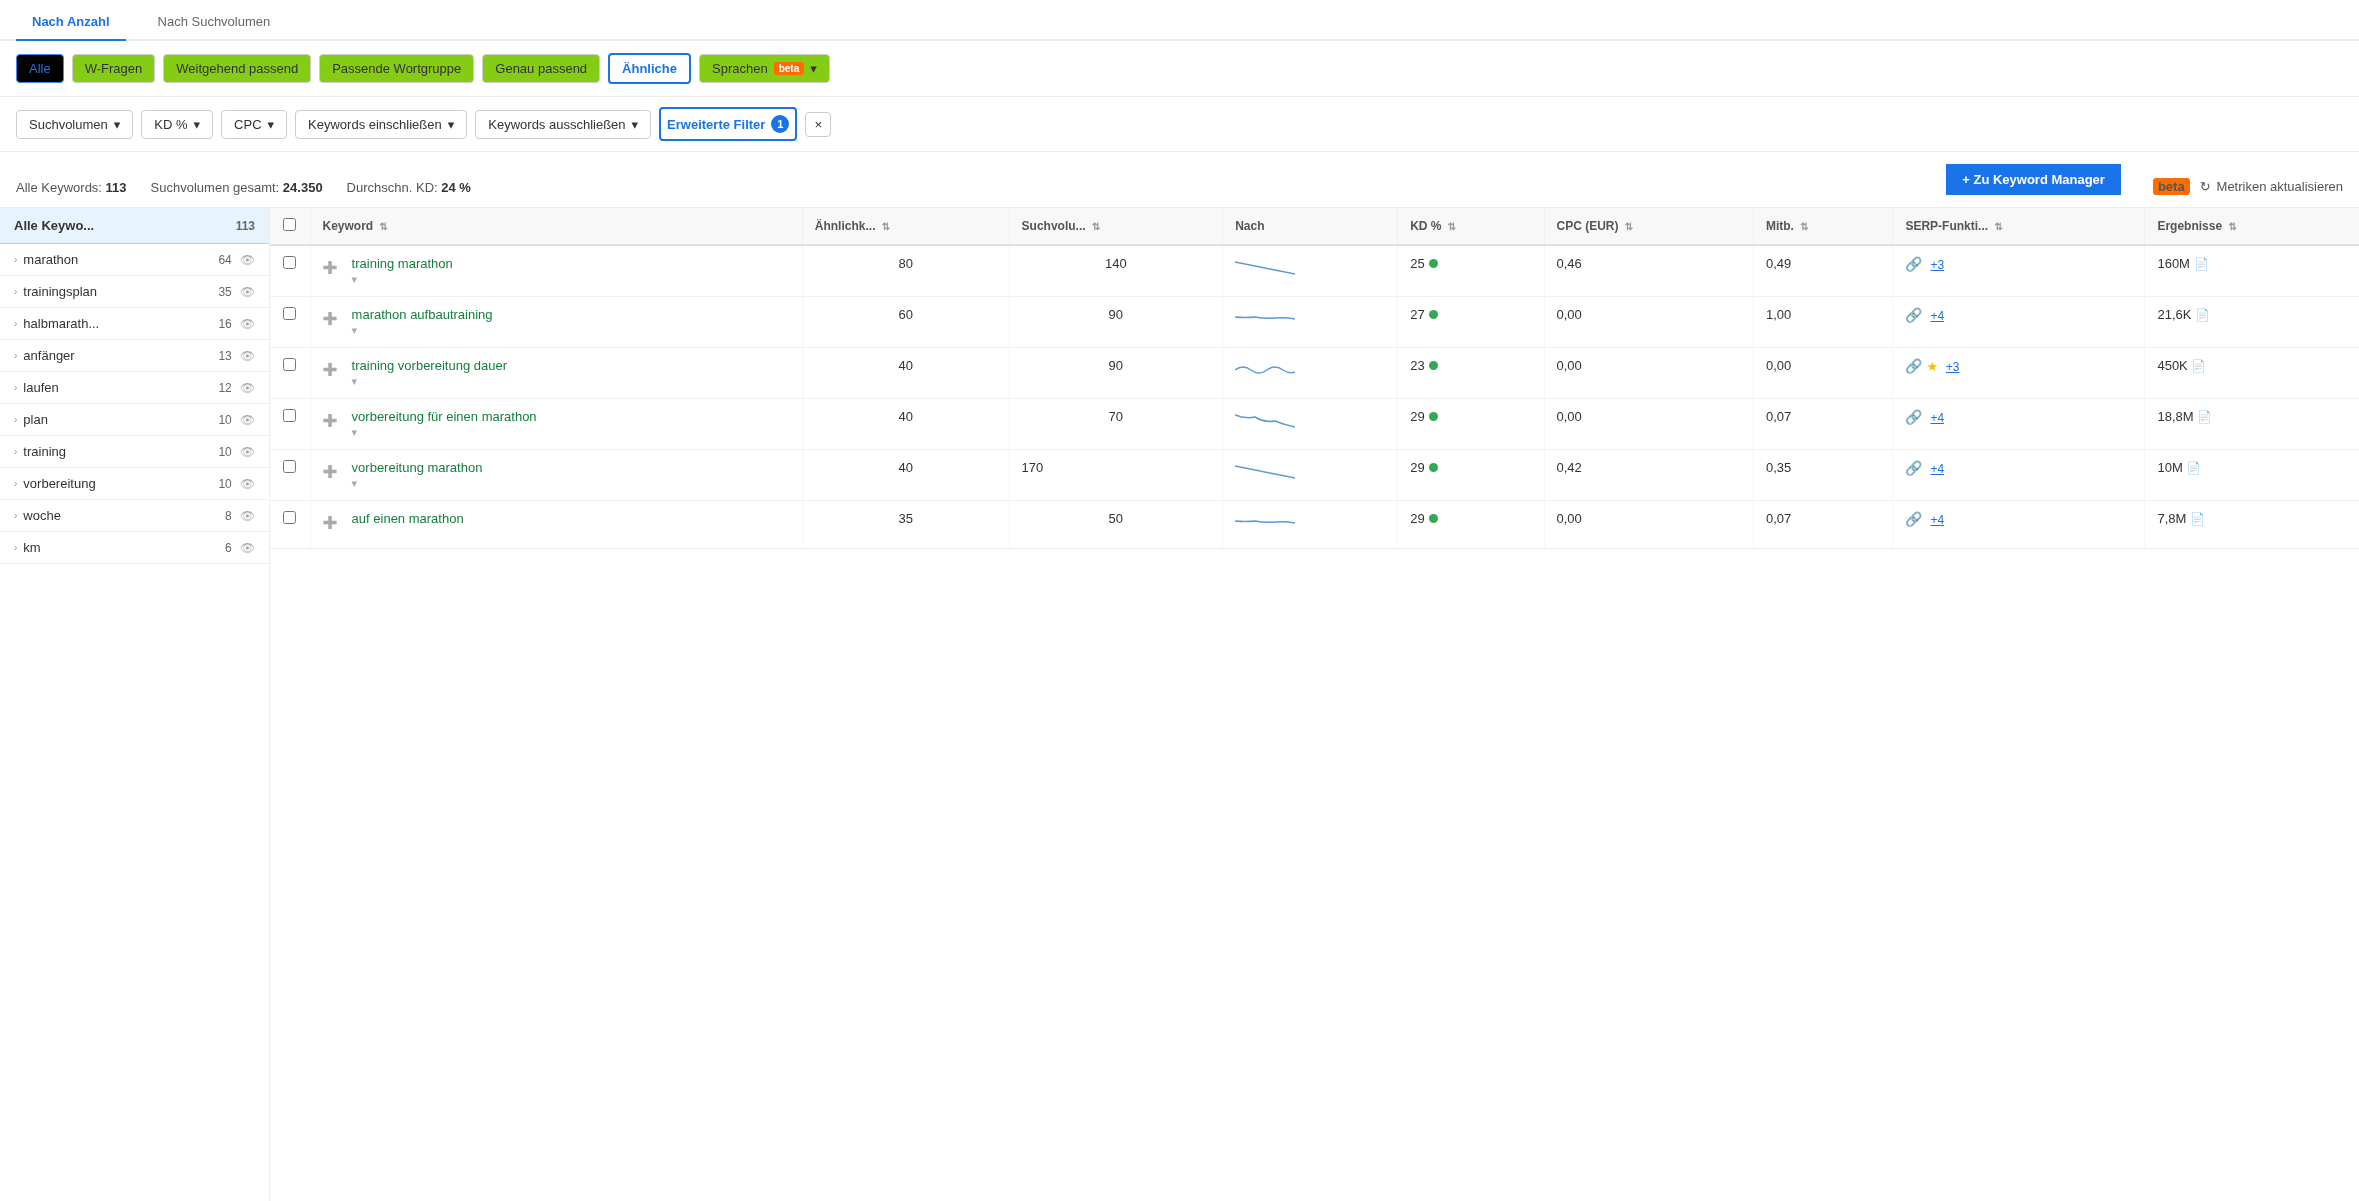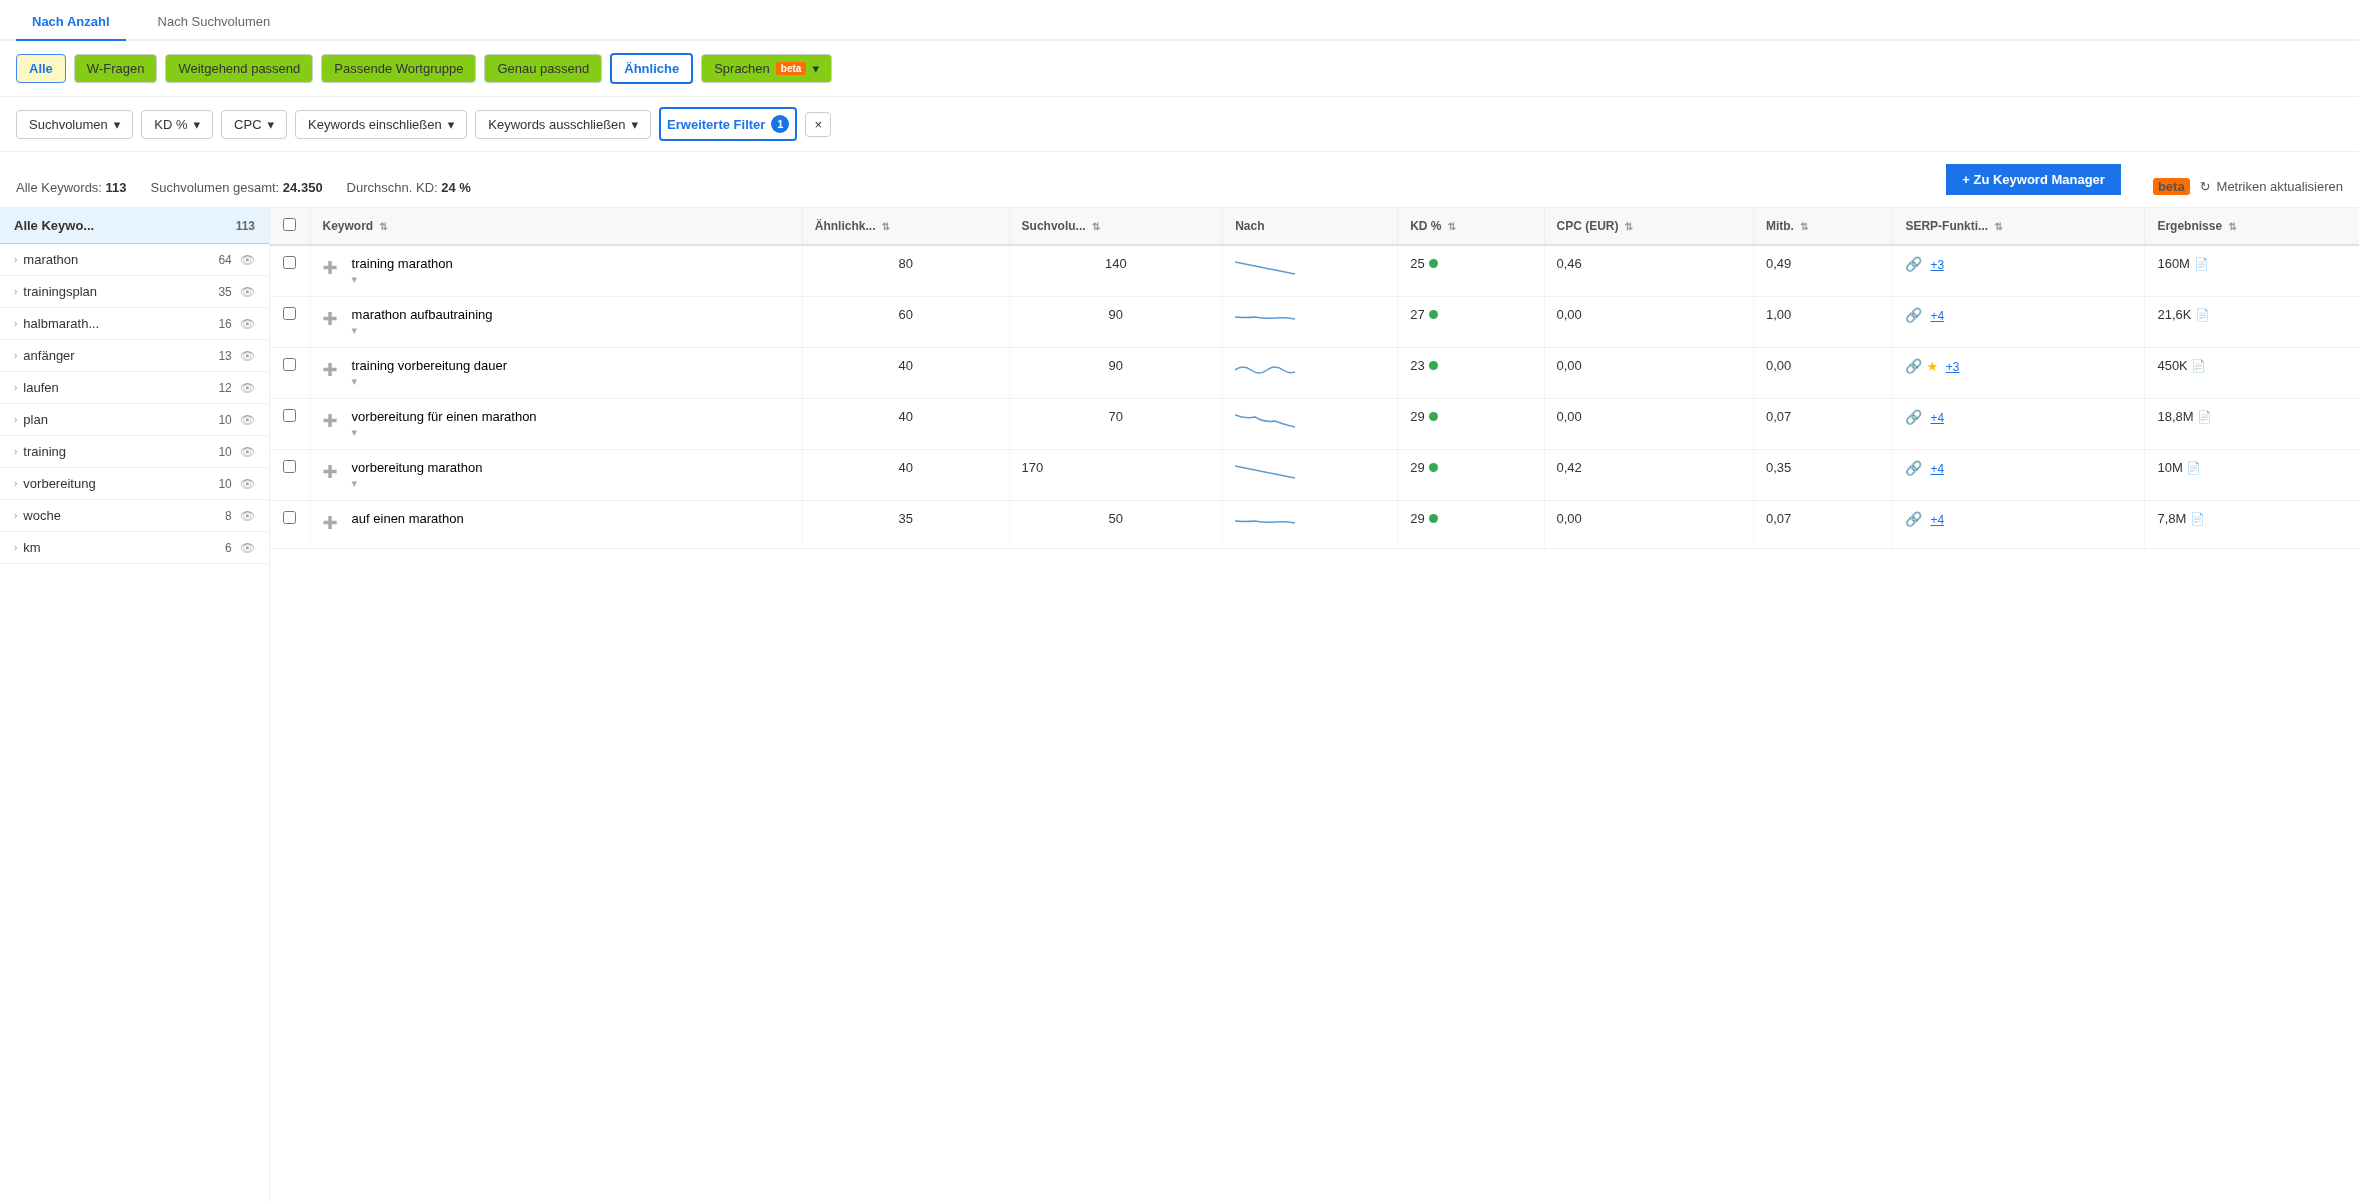--- a/index.html
+++ b/index.html
@@ -2,21 +2,21 @@
 <html><head>
   <meta charset="utf-8">
   <style>
     * { box-sizing: border-box; margin: 0; padding: 0; }
     body { font-family: Arial, sans-serif; font-size: 13px; color: #333; background: #fff; overflow-x: hidden; }
 
     .top-filters { display: flex; align-items: center; gap: 8px; padding: 12px 16px; border-bottom: 1px solid #eee; flex-wrap: wrap; }
     .filter-btn {
       border: 1px solid #ccc; background: #84cc16; padding: 6px 12px; border-radius: 4px; cursor: pointer; font-size: 13px; color: #333;
     }
-    .filter-btn.active { background: #fef9c3; border-color: #4285f4; color: #1a73e8; font-weight: 700; }
+    .filter-btn.active { background: #000000; border-color: #4285f4; color: #1a73e8; font-weight: 400; }
     .filter-btn.active-outline { border: 2px solid #1a73e8; color: #1a73e8; background: #fff; font-weight: 600; }
     .filter-btn-lang { display: flex; align-items: center; gap: 6px; }
     .badge-beta { background: #ff6d00; color: #fff; border-radius: 3px; font-size: 10px; padding: 1px 5px; font-weight: bold; }
     .badge-beta-blue { background: #ff6d00; color: #fff; border-radius: 3px; font-size: 10px; padding: 1px 5px; font-weight: bold; margin-right: 4px; }
 
     .second-filters { display: flex; align-items: center; gap: 8px; padding: 10px 16px; border-bottom: 1px solid #eee; flex-wrap: wrap; }
     .dropdown-btn {
       border: 1px solid #ccc; background: #fff; padding: 6px 12px; border-radius: 4px; cursor: pointer; font-size: 13px; color: #333; display: flex; align-items: center; gap: 6px;
     }
     .adv-filter-btn {
@@ -49,21 +49,21 @@
     .eye-icon { color: #aaa; font-size: 12px; }
 
     
     .table-area { flex: 1; overflow-y: auto; overflow-x: auto; }
     table { width: 100%; border-collapse: collapse; min-width: 900px; }
     thead tr { background: #f8f8f8; border-bottom: 2px solid #e0e0e0; }
     th { padding: 10px 12px; text-align: left; font-size: 12px; color: #555; font-weight: 600; white-space: nowrap; border-right: 1px solid #eee; cursor: pointer; user-select: none; }
     th:last-child { border-right: none; }
     td { padding: 10px 12px; border-bottom: 1px solid #f0f0f0; border-right: 1px solid #f5f5f5; font-size: 13px; vertical-align: top; }
     td:last-child { border-right: none; }
-    .keyword-link { color: #000000; text-decoration: none; font-weight: 500; display: block; }
+    .keyword-link { color: #15803d; text-decoration: none; font-weight: 500; display: block; }
     .expand-btn { color: #aaa; font-size: 11px; cursor: pointer; }
     .add-btn { color: #aaa; font-size: 16px; cursor: pointer; margin-right: 8px; }
     .kd-dot { width: 9px; height: 9px; border-radius: 50%; display: inline-block; margin-left: 4px; }
     .kd-green { background: #34a853; }
     .serp-link { color: #aaa; font-size: 14px; text-decoration: none; }
     .serp-plus { color: #1a73e8; font-size: 12px; text-decoration: underline; cursor: pointer; margin-left: 4px; }
     .results-doc { color: #aaa; font-size: 12px; margin-left: 4px; }
     .sort-arrow { color: #999; font-size: 10px; margin-left: 3px; }
     .checkbox-cell { width: 40px; text-align: center; }
     .keyword-cell { min-width: 220px; }

